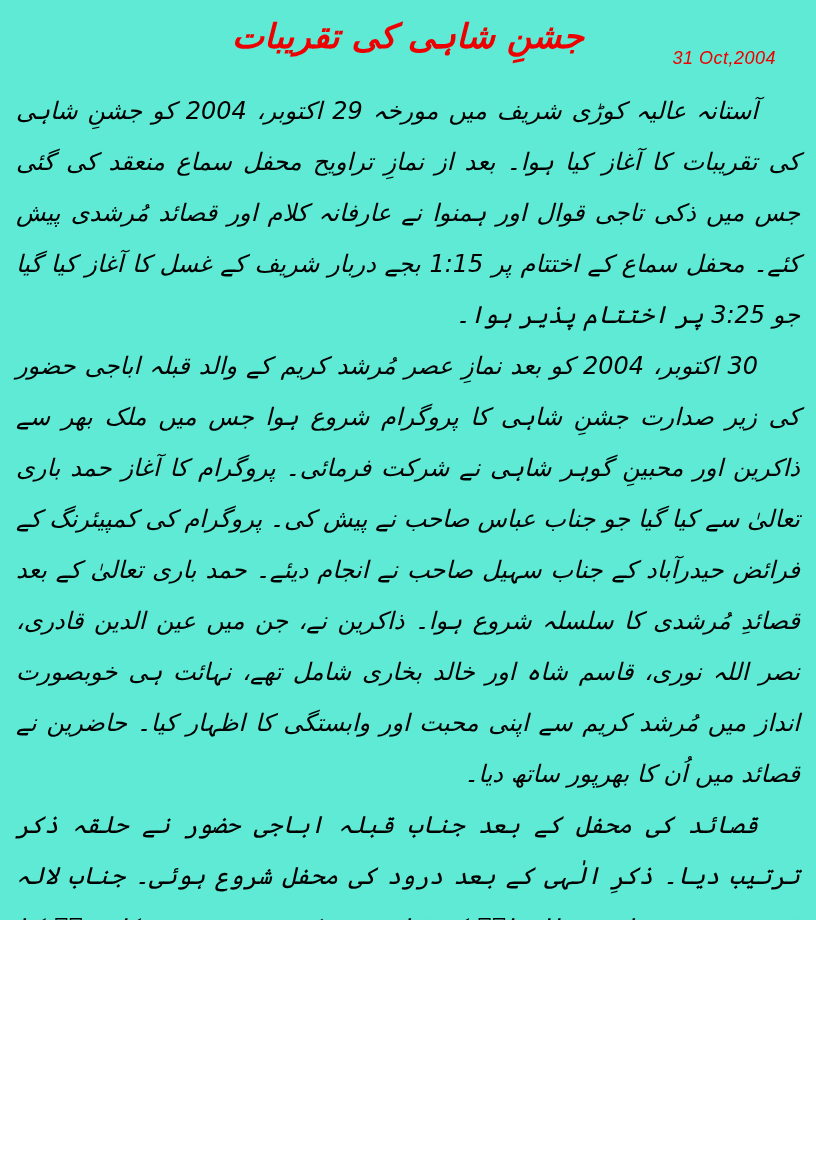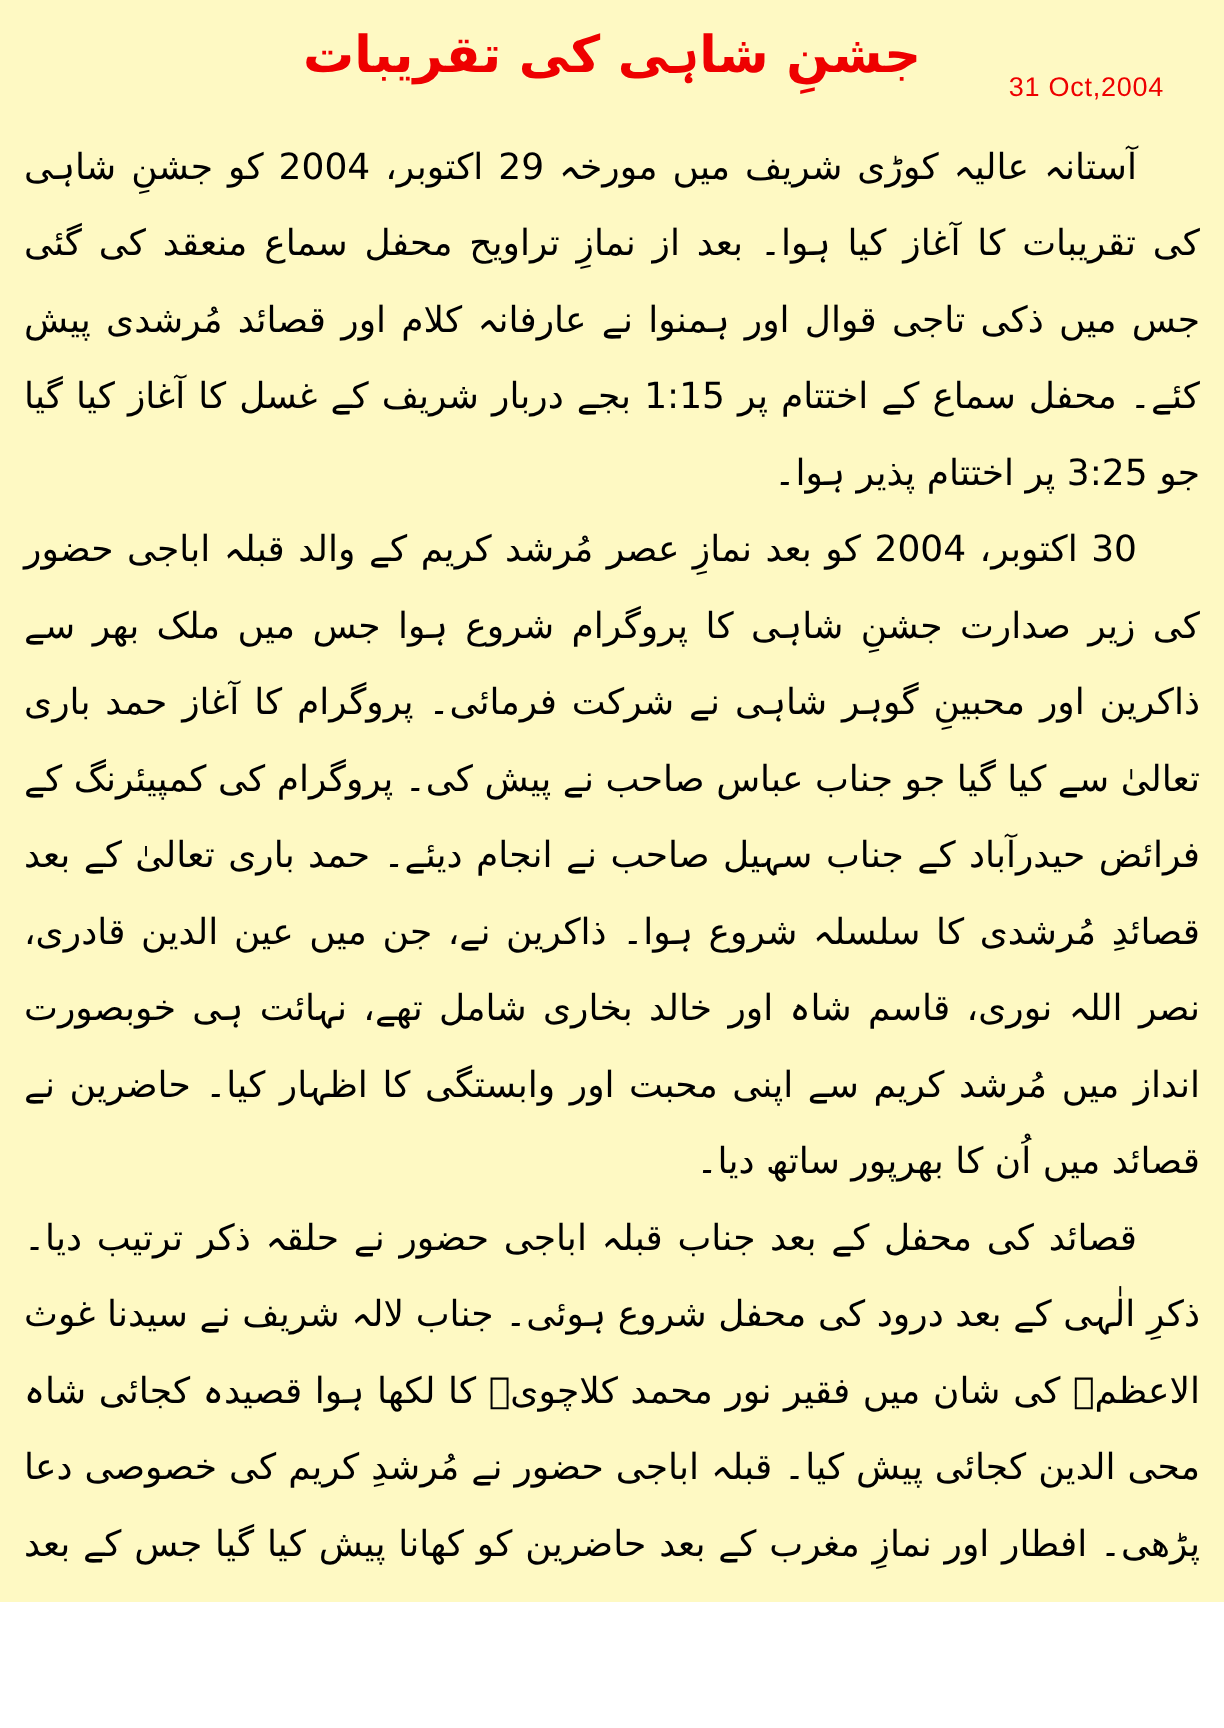--- a/index.html
+++ b/index.html
@@ -1,23 +1,24 @@
 <!DOCTYPE html>
 <html lang="ur"><head>
 <meta charset="utf-8">
 <style>
   html, body { margin: 0; padding: 0; background: #ffffff; }
   .page {
     position: relative;
     width: 816px;
-    height: 1068px;
+    height: 920px;
     margin: 0 auto;
-    background: #fef9c3;
+    background: #5eead4;
     overflow: hidden;
     font-family: "DejaVu Sans", sans-serif;
+    font-style: italic;
   }
   
   .header { position: relative; height: 86px; }
   .page-title {
     padding-top: 16px;
     text-align: center;
     color: #ee0000;
     font-size: 34px;
     font-weight: bold;
     direction: rtl;

